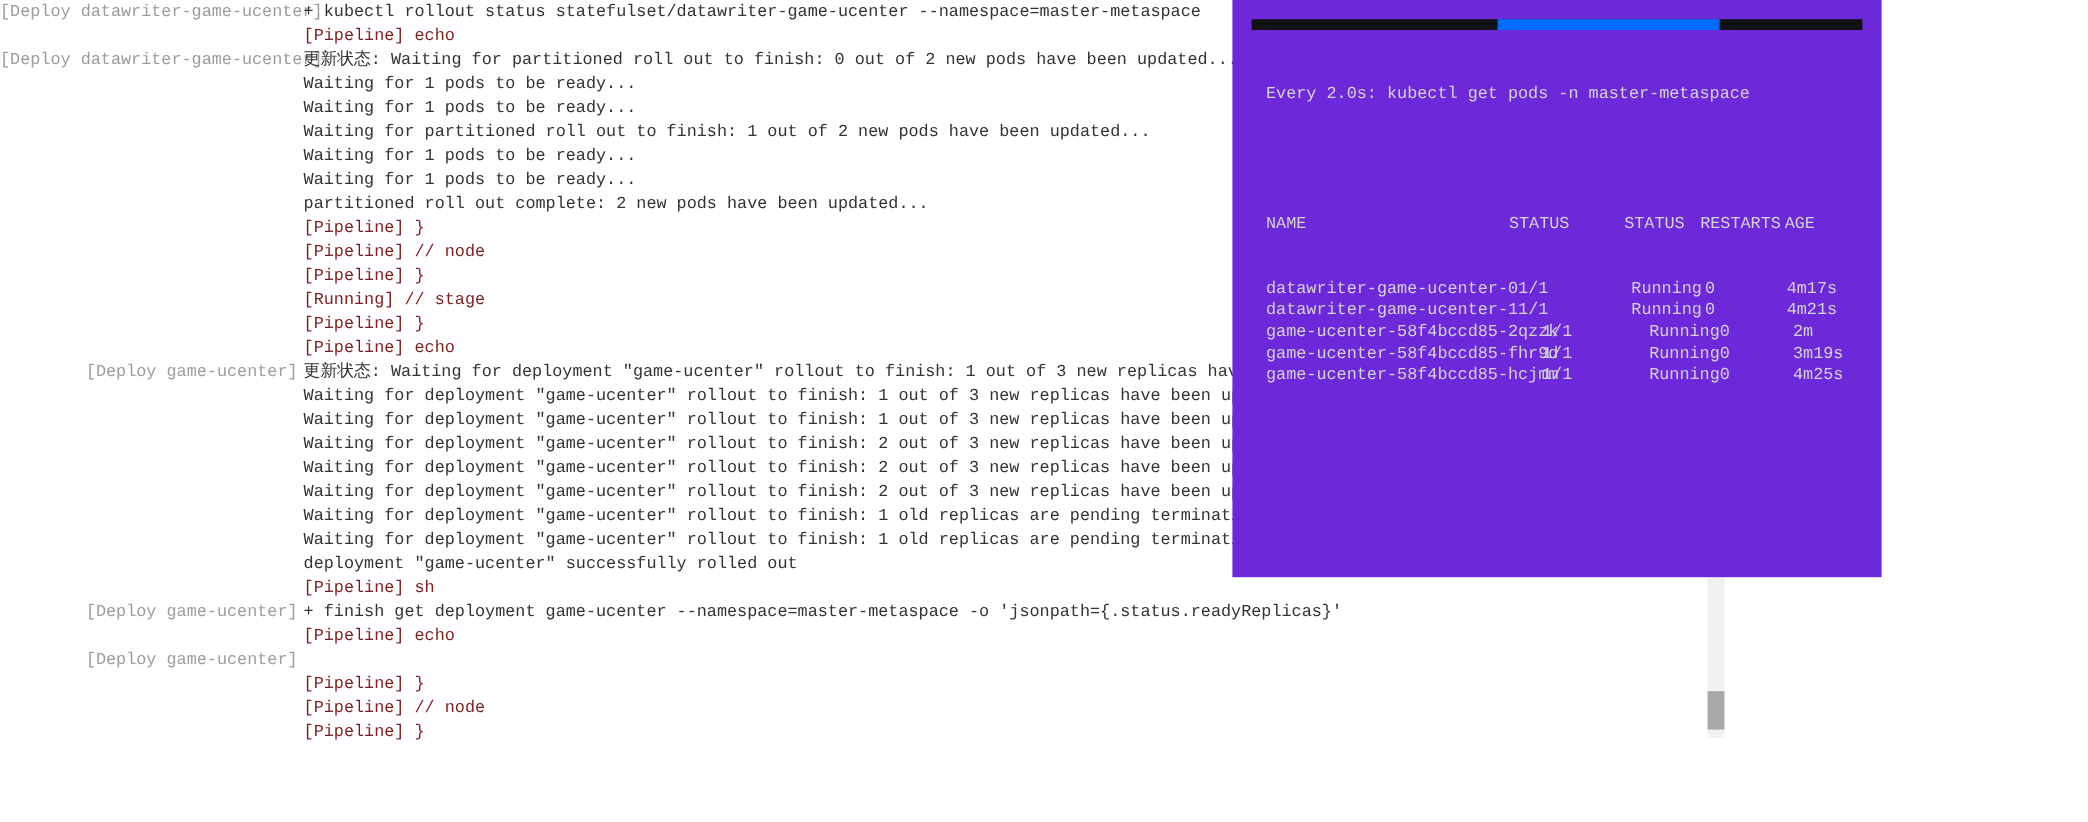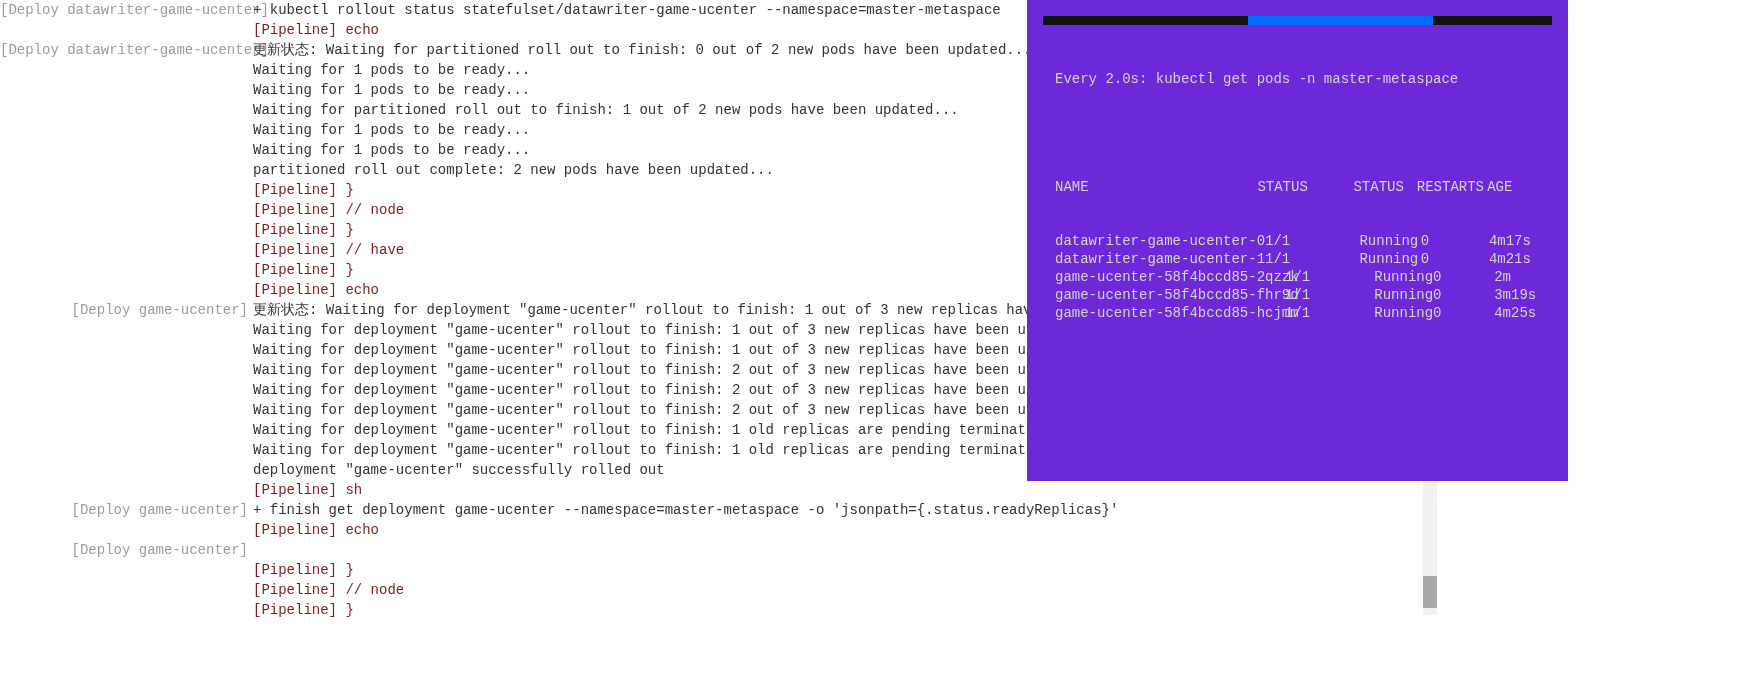--- a/index.html
+++ b/index.html
@@ -76,21 +76,21 @@
       <div class="row">
         <span class="tag-col"></span>
         <span class="msg-col muted">[Pipeline] // node</span>
       </div>
       <div class="row">
         <span class="tag-col"></span>
         <span class="msg-col muted">[Pipeline] }</span>
       </div>
       <div class="row">
         <span class="tag-col"></span>
-        <span class="msg-col muted">[Pipeline] // have</span>
+        <span class="msg-col muted">[Running] // stage</span>
       </div>
       <div class="row">
         <span class="tag-col"></span>
         <span class="msg-col muted">[Pipeline] }</span>
       </div>
       <div class="row">
         <span class="tag-col"></span>
         <span class="msg-col muted">[Pipeline] echo</span>
       </div>
       <div class="row">

